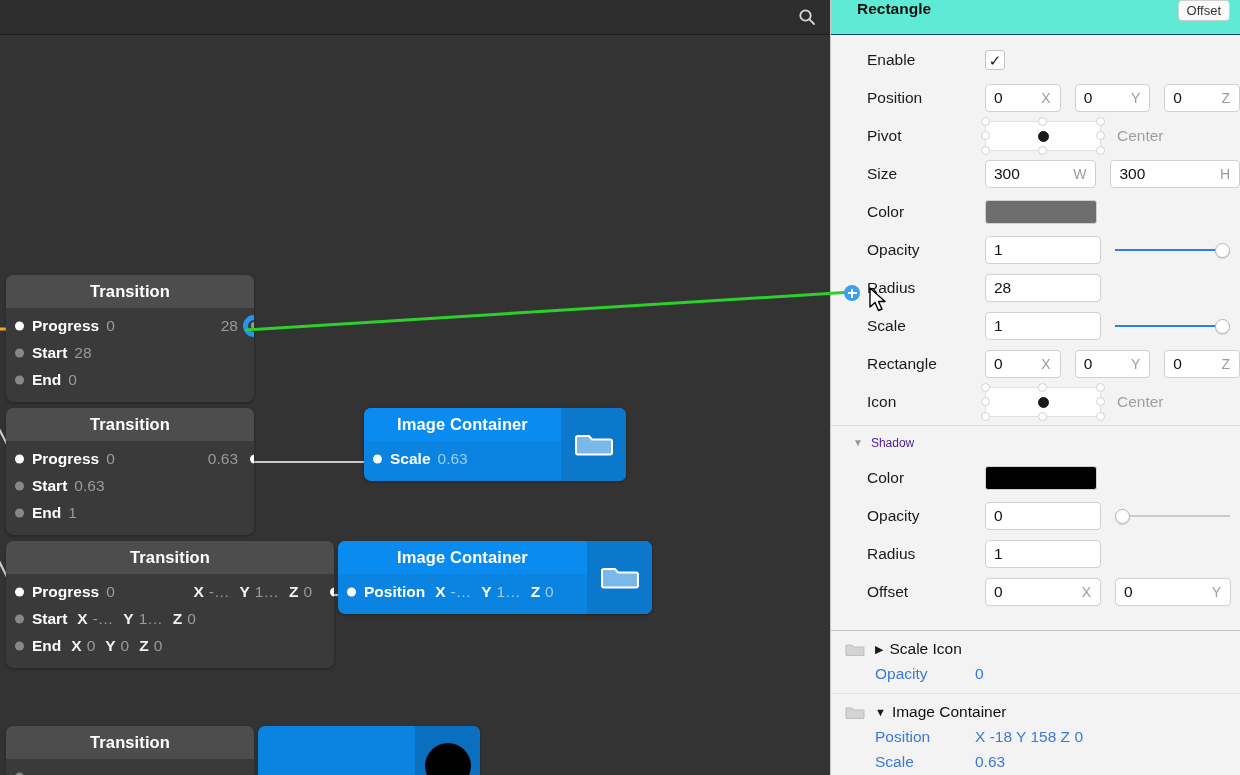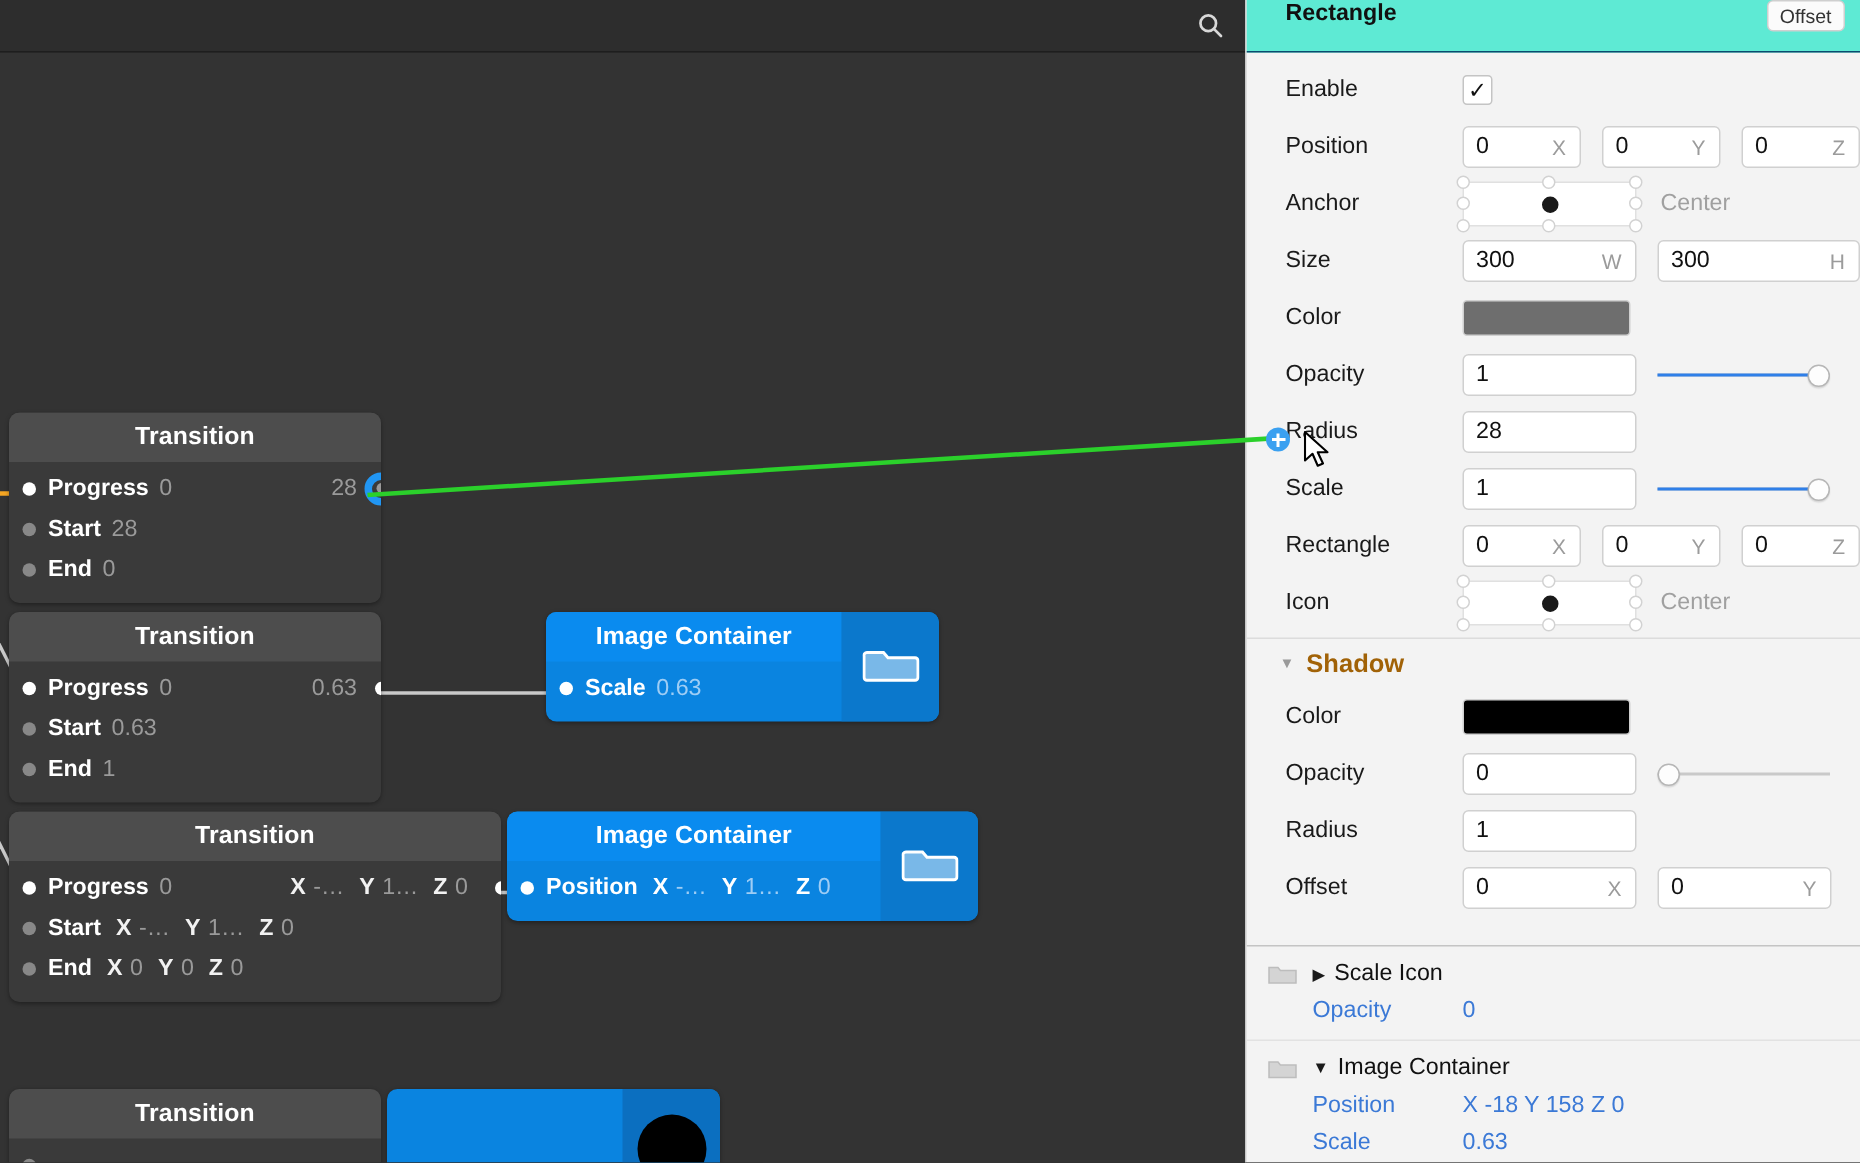--- a/index.html
+++ b/index.html
@@ -87,21 +87,21 @@
   #insp-header {
     height: 35px; display: flex; align-items: flex-start; justify-content: space-between;
     padding: 0 10px 0 26px; border-bottom: 1px solid #0c4a6e; background: #5eead4;
   }
   #insp-header .title { font-size: 15.5px; font-weight: bold; color: #111; }
   .touch-btn {
     font-size: 13px; color: #333; background: #fbfbfb; border: 1px solid #cfcfcf;
     border-radius: 4px; padding: 3px 8px; line-height: 1;
   }
   #insp-scroll { height: 600px; overflow: hidden; padding-top: 6px; }
-  .irow { display: flex; align-items: center; height: 38px; padding-left: 26px; }
+  .irow { display: flex; align-items: center; height: 38px; padding-left: 36px; }
   .ilabel { width: 118px; font-size: 15.5px; color: #1a1a1a; flex: 0 0 118px; }
   .ifield {
     height: 28px; background: #ffffff; border: 1px solid #d0d0d0; border-radius: 4px;
     display: flex; align-items: center; padding: 0 8px; font-size: 15.5px; color: #111;
     position: relative;
   }
   .ifield .axis {
     position: absolute; right: 9px; font-size: 14px; color: #9b9b9b; font-weight: normal;
   }
   .f-wide { width: 116px; }
@@ -128,21 +128,21 @@
   .slider .fill  { position: absolute; left: 0; height: 2px; background: #2f7fe8; }
   .slider .knob  {
     position: absolute; width: 15px; height: 15px; border-radius: 50%;
     background: #fdfdfd; border: 1px solid #b6b6b6; box-shadow: 0 1px 1px rgba(0,0,0,.12);
   }
   .section-head {
     display: flex; align-items: center; height: 34px; padding-left: 22px;
     border-top: 1px solid #dcdcdc; margin-top: 4px;
   }
   .section-head .tri { color: #9a9a9a; font-size: 10px; margin-right: 8px; }
-  .section-head .stxt { font-size: 17px; font-weight: bold; color: #a16207; }
+  .section-head .stxt { font-size: 12px; font-weight: normal; color: #4c1d95; }
 
   
   #layers {
     position: absolute; left: 0; right: 0; bottom: 0; height: 145px;
     background: #f3f3f3; border-top: 1px solid #c4c4c4;
   }
   .lgroup { border-bottom: 1px solid #e2e2e2; padding: 6px 0 7px; }
   .lhead { display: flex; align-items: center; padding-left: 14px; height: 24px; }
   .folder-ic { width: 20px; height: 15px; margin-right: 10px; flex: 0 0 20px; }
   .lhead .tri { font-size: 11px; color: #1a1a1a; margin-right: 6px; }
@@ -363,21 +363,21 @@
           <span class="axis">Y</span>
         </span>
         <span class="gap"></span>
         <span class="ifield f-wide">
           <span>0</span>
           <span class="axis">Z</span>
         </span>
       </div>
 
       <div class="irow">
-        <span class="ilabel">Anchor</span>
+        <span class="ilabel">Pivot</span>
         <span class="anchor-grid">
           <i style="left:-5px; top:-5px;"></i>
           <i style="left:52px; top:-5px;"></i>
           <i style="right:-5px; top:-5px;"></i>
           <i style="left:-5px; top:9px;"></i>
           <i class="sel" style="left:52px; top:9px;"></i>
           <i style="right:-5px; top:9px;"></i>
           <i style="left:-5px; bottom:-5px;"></i>
           <i style="left:52px; bottom:-5px;"></i>
           <i style="right:-5px; bottom:-5px;"></i>

